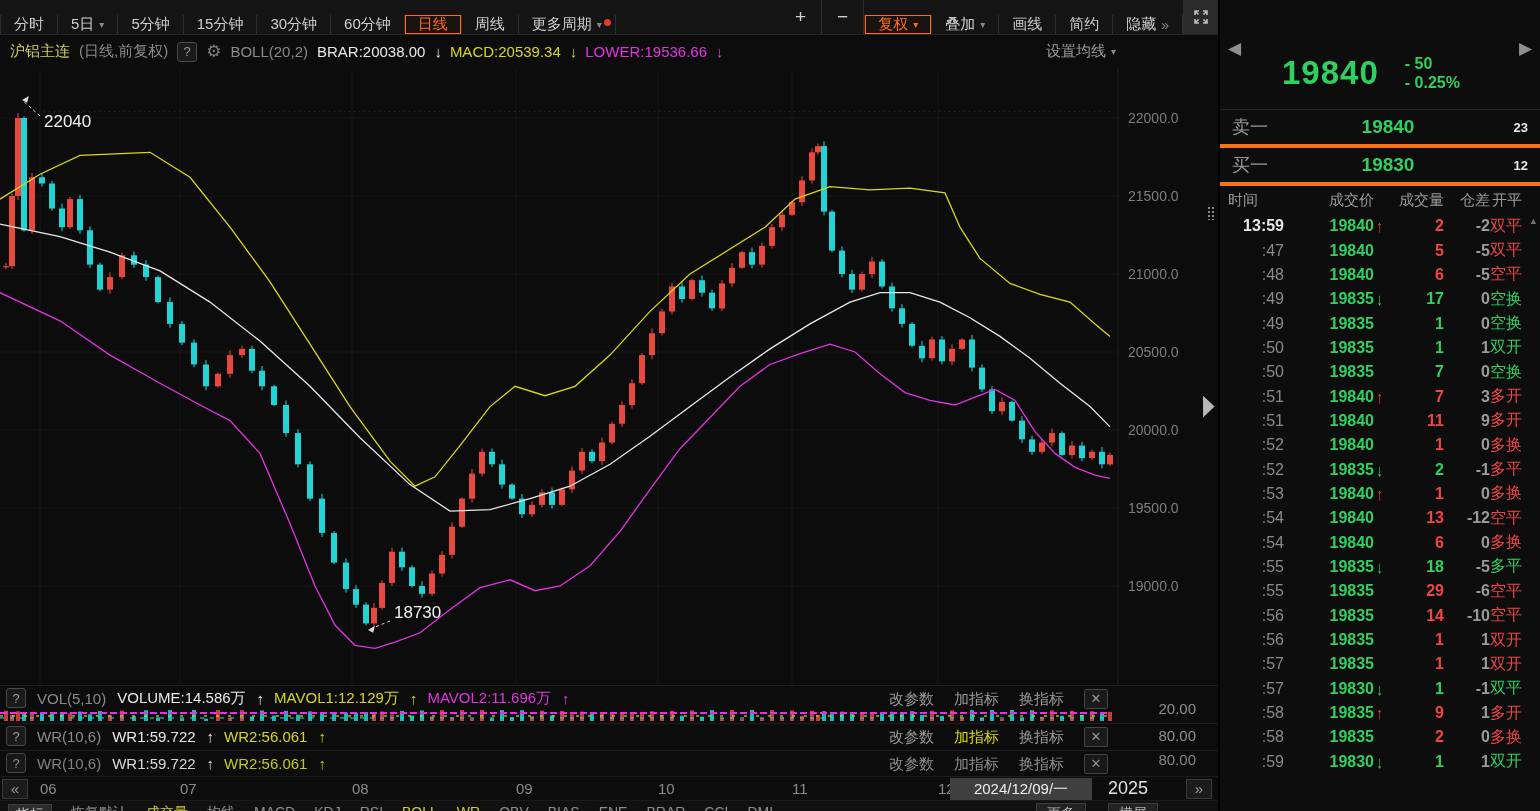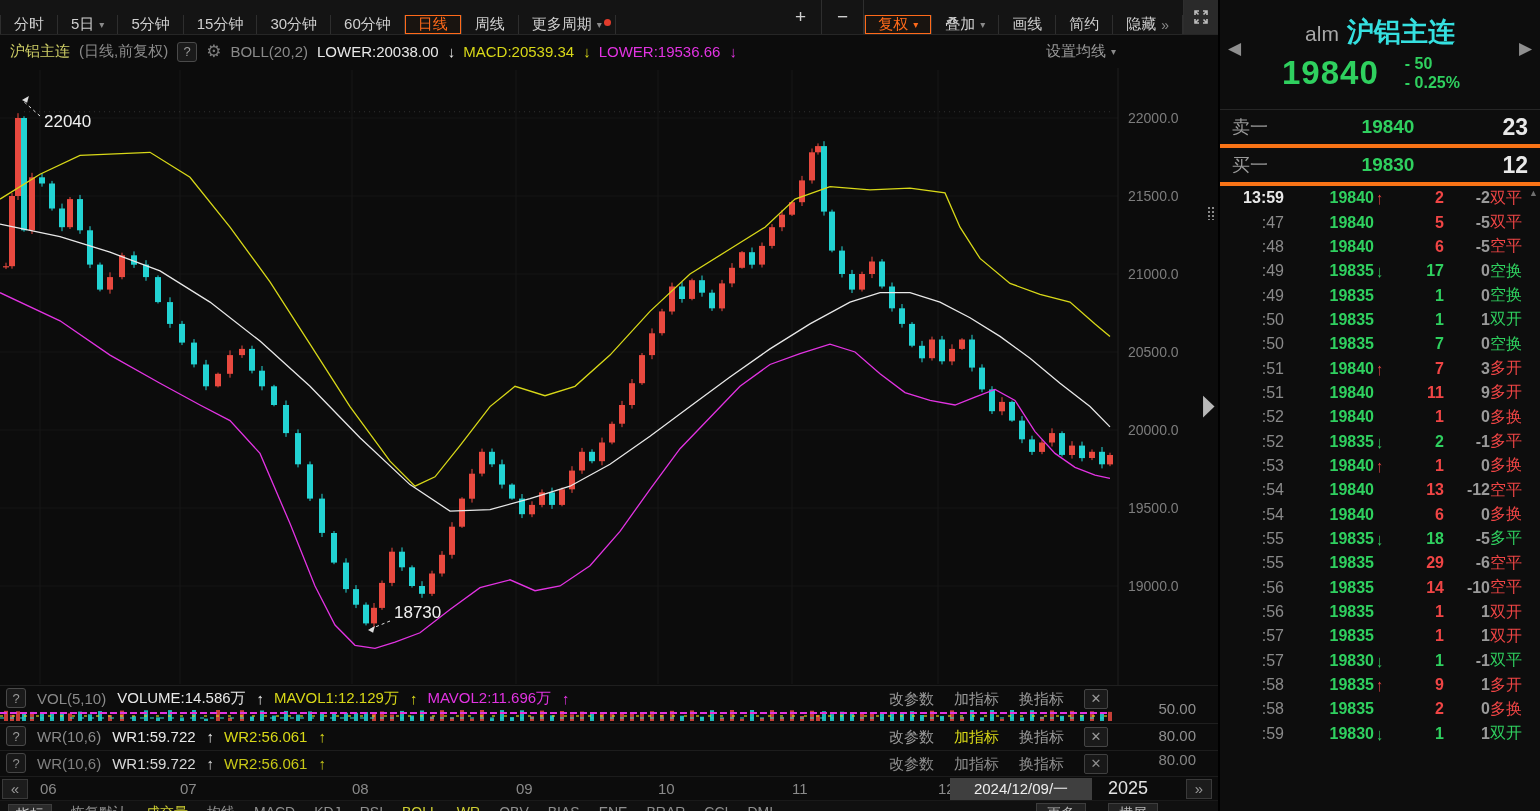--- a/index.html
+++ b/index.html
@@ -68,21 +68,21 @@
   .nav-arrow{position:absolute;top:38px;font-size:17px;color:#8f8f8f;cursor:pointer}
   .name-row{position:absolute;top:14px;left:0;right:0;text-align:center}
   .code{color:#a8a8a8;font-size:21px;margin-right:8px}
   .name{color:#35e0e0;font-size:27px;font-weight:bold}
   .price-row{position:absolute;top:54px;left:62px;display:flex;align-items:center}
   .big-price{color:#2fd05f;font-size:33px;font-weight:bold;letter-spacing:1px}
   .chg-col{margin-left:26px;color:#2fd05f;font-size:16px;font-weight:bold;line-height:19px}
   .book-row{height:38px;display:flex;align-items:center;padding:0 12px;border-bottom:4px solid #f97316;font-size:18px}
   .bk-label{color:#9a9a9a;width:72px}
   .bk-price{flex:1;text-align:center;color:#2fd05f;font-weight:bold;font-size:19px}
-  .bk-vol{width:56px;text-align:right;color:#e8e8e8;font-weight:bold;font-size:23px}
+  .bk-vol{width:56px;text-align:right;color:#e8e8e8;font-weight:bold;font-size:13px}
   .fenbi{height:36px;display:flex;align-items:center;padding:0 12px;border-bottom:1px solid #242424;font-size:18px;color:#9a9a9a}
   .detail-btn{margin-left:auto;width:27px;height:26px;background:#2e2e2e;border:1px solid #4a4a4a;border-radius:2px;
     color:#bdbdbd;font-size:15px;display:flex;align-items:center;justify-content:center;cursor:pointer}
   .thead,.trow{display:grid;grid-template-columns:56px 90px 18px 52px 46px 1fr;align-items:center;padding:0 6px 0 8px}
   .thead{height:28px;color:#9a9a9a;font-size:15px}
   .thead .h1{text-align:left}.thead .hr{text-align:right}
   .thead .h5{text-align:right;padding-right:12px}
   .trades{flex:1;overflow:hidden;position:relative}
   .trow{height:24.35px;font-size:16px}
   .tt{text-align:right;color:#8a8a8a}
@@ -172,21 +172,21 @@
         </svg>
       </div>
     </div>
 
     <div class="chart-header">
       <span class="sym">沪铝主连</span>
       <span class="dim">(日线,前复权)</span>
       <span class="help-box">?</span>
       <span class="gear">⚙</span>
       <span class="dim">BOLL(20,2)</span>
-      <span class="w">LOWER:20038.00</span>
+      <span class="w">BRAR:20038.00</span>
       <span class="w arr">↓</span>
       <span class="y">MACD:20539.34</span>
       <span class="y arr">↓</span>
       <span class="m">LOWER:19536.66</span>
       <span class="m arr">↓</span>
       <span class="ma-set">
         <span>设置均线</span>
         <span class="caret">▾</span>
       </span>
     </div>
@@ -460,21 +460,21 @@
         <span class="y arr">↑</span>
         <span class="m">MAVOL2:11.696万</span>
         <span class="m arr">↑</span>
       </div>
       <div class="ind-links">
         <span>改参数</span>
         <span>加指标</span>
         <span>换指标</span>
         <span class="x-box">✕</span>
       </div>
-      <span class="scale" style="top:14px">50.00</span>
+      <span class="scale" style="top:14px">20.00</span>
       <svg class="vol-strip" id="vol-strip" width="1218" height="16">
           <rect x="4" y="4.8" width="4" height="10.2" fill="#e8493f" fill-opacity="0.85"></rect>
           <rect x="10" y="8.8" width="4" height="6.2" fill="#e8493f" fill-opacity="0.85"></rect>
           <rect x="16" y="5.3" width="4" height="9.7" fill="#e8493f" fill-opacity="0.85"></rect>
           <rect x="22" y="7.9" width="4" height="7.1" fill="#22d3d3" fill-opacity="0.85"></rect>
           <rect x="30" y="5.9" width="4" height="9.1" fill="#e8493f" fill-opacity="0.85"></rect>
           <rect x="40" y="7.0" width="4" height="8.0" fill="#22d3d3" fill-opacity="0.85"></rect>
           <rect x="50" y="6.6" width="4" height="8.4" fill="#22d3d3" fill-opacity="0.85"></rect>
           <rect x="60" y="6.3" width="4" height="8.7" fill="#22d3d3" fill-opacity="0.85"></rect>
           <rect x="68" y="7.4" width="4" height="7.6" fill="#e8493f" fill-opacity="0.85"></rect>
@@ -653,23 +653,20 @@
       </div>
 
     <div class="drag-dots"></div>
     <span class="collapse-arrow">▶</span>
   </div>
 
   <div class="right">
     <div class="rp-header">
       <span class="nav-arrow" style="left:8px">◀</span>
       <span class="nav-arrow" style="right:8px">▶</span>
-      <div class="name-row">
-        <span class="code">alm</span><span class="name">沪铝主连</span>
-      </div>
       <div class="price-row">
         <span class="big-price">19840</span>
         <span class="chg-col">
           <div>- 50</div>
           <div>- 0.25%</div>
         </span>
       </div>
     </div>
 
     <div class="book-row">
@@ -677,20 +674,28 @@
       <span class="bk-price">19840</span>
       <span class="bk-vol">23</span>
     </div>
     <div class="book-row">
       <span class="bk-label">买一</span>
       <span class="bk-price">19830</span>
       <span class="bk-vol">12</span>
     </div>
 
 
+    <div class="thead">
+      <span class="h1">时间</span>
+      <span class="hr">成交价</span>
+      <span></span>
+      <span class="hr">成交量</span>
+      <span class="hr">仓差</span>
+      <span class="h5">开平</span>
+    </div>
 
     <div class="trades">
       <span class="scroll-up">▲</span>
     <div class="trow">
           <span class="tt bright">13:59</span>
           <span class="tp">19840</span>
           <span class="ta r">↑</span>
           <span class="tv r">2</span>
           <span class="td">-2</span>
           <span class="ty r">双平</span>

